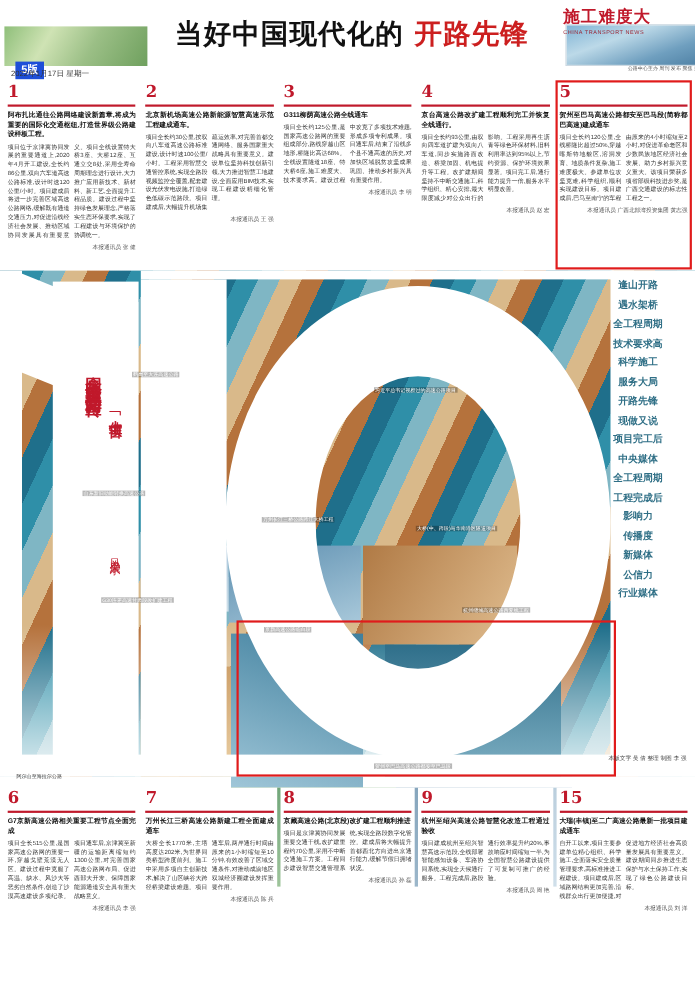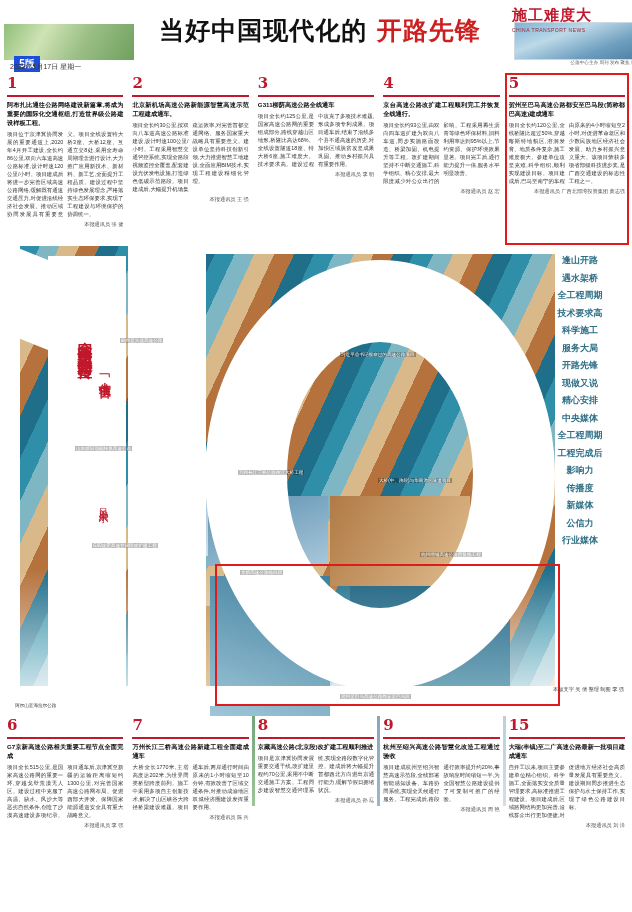--- a/index.html
+++ b/index.html
@@ -163,21 +163,21 @@
 
   <div class="kw-list">
     <div class="kw">逢山开路</div>
     <div class="kw">遇水架桥</div>
     <div class="kw">全工程周期</div>
     <div class="kw">技术要求高</div>
     <div class="kw">科学施工</div>
     <div class="kw">服务大局</div>
     <div class="kw">开路先锋</div>
     <div class="kw">现做又说</div>
-    <div class="kw">精心安排</div>
+    <div class="kw">项目完工后</div>
     <div class="kw">中央媒体</div>
     <div class="kw">全工程周期</div>
     <div class="kw">工程完成后</div>
     <div class="kw">影响力</div>
     <div class="kw">传播度</div>
     <div class="kw">新媒体</div>
     <div class="kw">公信力</div>
     <div class="kw">行业媒体</div>
   </div>
 

